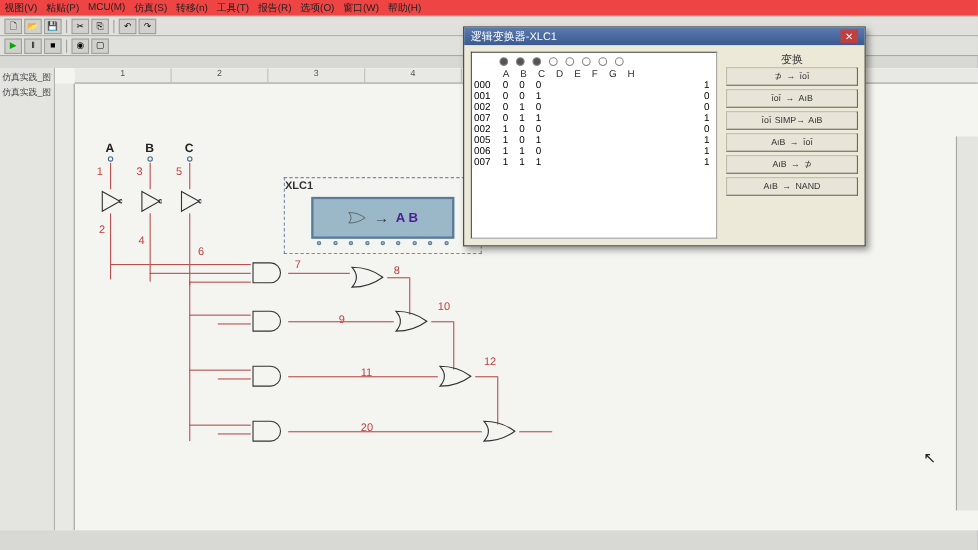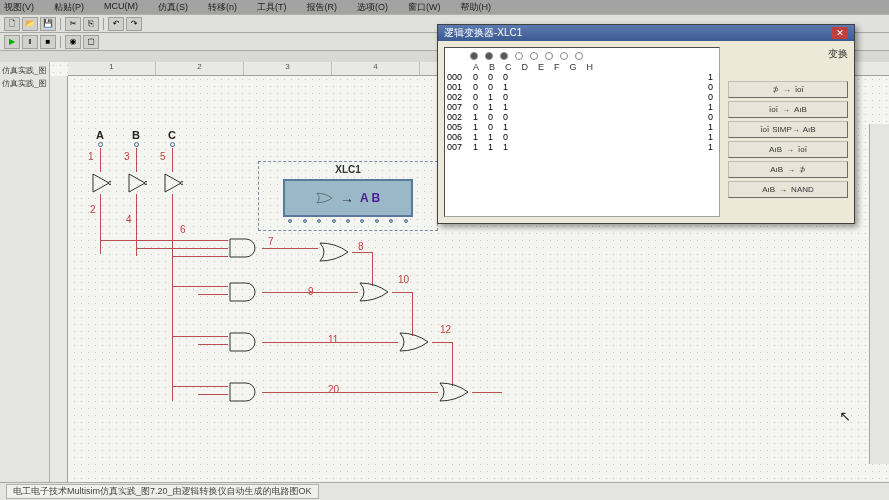--- a/index.html
+++ b/index.html
@@ -1,19 +1,19 @@
 <!DOCTYPE html>
 <html><head>
 <meta charset="utf-8">
 <style>
 * { box-sizing: border-box; margin: 0; padding: 0; font-family: "Microsoft YaHei", SimSun, sans-serif; }
 body { width: 889px; height: 500px; background: #2a2d35; overflow: hidden; position: relative; }
 .app-window { position: absolute; top: 0; left: 0; right: 0; bottom: 0; background: #d8d8d4; }
 .title-bar { height: 14px; background: linear-gradient(#6a8cb0,#4a6a90); color: #fff; font-size: 9px; padding: 1px 6px; overflow: hidden; white-space: nowrap; }
-.menu-bar { height: 15px; background: #a3a3a3; border-bottom: 1px solid #b0b0ac; font-size: 9px; padding: 1px 4px; display: flex; gap: 20px; color: #222; }
+.menu-bar { height: 15px; background: #ef4444; border-bottom: 1px solid #b0b0ac; font-size: 9px; padding: 1px 4px; display: flex; gap: 8px; color: #222; }
 .menu-item { cursor: pointer; }
 .toolbar { height: 18px; background: #e0e0dc; border-bottom: 1px solid #a8a8a4; display: flex; align-items: center; gap: 2px; padding: 0 4px; }
 .tb-btn { width: 16px; height: 14px; background: #d0d0cc; border: 1px solid #a0a09c; font-size: 8px; display: flex; align-items: center; justify-content: center; cursor: pointer; }
 .tb-sep { width: 1px; height: 12px; background: #a0a09c; margin: 0 2px; }
 .work-area { position: absolute; top: 62px; left: 0; right: 0; bottom: 18px; background: #f4f4f0; display: flex; }
 .left-panel { width: 50px; background: #e4e4e0; border-right: 1px solid #b0b0ac; font-size: 8px; padding: 2px; }
 .left-panel div { padding: 1px 0; color: #444; white-space: nowrap; overflow: hidden; }
 .canvas { flex: 1; position: relative; background: #f4f4f0; overflow: hidden; background-image: radial-gradient(circle, #c8c8c4 0.5px, transparent 0.5px); background-size: 7px 7px; }
 .ruler-h { position: absolute; top: 0; left: 18px; right: 0; height: 14px; background: #e8e8e4; border-bottom: 1px solid #a0a09c; display: flex; font-size: 8px; color: #555; }
 .ruler-h span { width: 88px; text-align: center; border-right: 1px solid #c0c0bc; }
@@ -21,43 +21,43 @@
 .schematic { position: absolute; top: 14px; left: 18px; right: 0; bottom: 0; }
 .input-label { position: absolute; font-size: 11px; font-weight: bold; color: #222; }
 .net-label { position: absolute; font-size: 10px; color: #c04040; }
 .pin-circle { position: absolute; width: 5px; height: 5px; border: 1px solid #4a6a90; border-radius: 50%; background: #f4f4f0; }
 .inverter { position: absolute; width: 20px; height: 22px; }
 .and-gate { position: absolute; width: 34px; height: 22px; }
 .or-gate { position: absolute; width: 34px; height: 22px; }
 .wire-v { position: absolute; width: 1px; background: #b85050; }
 .wire-h { position: absolute; height: 1px; background: #b85050; }
 .xlc-box { position: absolute; top: 85px; left: 190px; width: 180px; height: 70px; border: 1px dashed #7a8aa8; }
-.xlc-title { font-size: 10px; font-weight: bold; color: #333; text-align: center; margin-top: 2px; }
+.xlc-title { font-size: 10px; font-weight: bold; color: #333; margin-top: 2px; }
 .xlc-inner { margin: 4px 24px 0; height: 38px; background: #9ab8c8; border: 2px solid #5a7a9a; display: flex; align-items: center; justify-content: center; gap: 6px; }
 .xlc-inner svg { flex: 0 0 18px; }
 .xlc-arrow { font-size: 14px; color: #333; }
 .xlc-ab { font-size: 12px; font-weight: bold; color: #4c1d95; }
 .xlc-pins { display: flex; justify-content: space-around; margin: 2px 24px 0; }
 .xlc-pins span { width: 4px; height: 4px; border: 1px solid #5a7a9a; border-radius: 50%; background: #9ab8c8; }
 
-.logic-dialog { position: absolute; top: 24px; left: 437px; width: 418px; height: 200px; background: #ece9d8; border: 1px solid #404040; box-shadow: 3px 3px 6px rgba(0,0,0,0.4); }
+.logic-dialog { position: absolute; top: 24px; left: 421px; width: 366px; height: 200px; background: #ece9d8; border: 1px solid #404040; box-shadow: 3px 3px 6px rgba(0,0,0,0.4); }
 .dlg-title { height: 16px; background: linear-gradient(#5a7ab0,#3a5a90); color: #fff; font-size: 10px; padding: 1px 6px; display: flex; justify-content: space-between; align-items: center; }
 .dlg-close { width: 16px; height: 12px; background: #c04040; color: #fff; text-align: center; font-size: 9px; line-height: 12px; cursor: pointer; }
 .dlg-body { position: absolute; top: 16px; left: 0; right: 0; bottom: 0; padding: 6px; display: flex; gap: 8px; }
 .truth-table { flex: 1; background: #fff; border: 1px inset #a0a09c; font-size: 9px; font-family: monospace; padding: 2px; overflow: hidden; }
 .tt-toggles { height: 12px; display: flex; gap: 7px; padding-left: 23px; align-items: center; }
 .tt-toggles span { width: 8px; height: 8px; border-radius: 50%; border: 1px solid #888; }
 .tt-toggles .on { background: #555; }
 .tt-headers { display: flex; gap: 10px; padding-left: 26px; color: #333; }
 .tt-rows { display: flex; }
 .tt-idx { width: 22px; }
 .tt-cols { display: flex; gap: 10px; padding-left: 4px; }
 .tt-out { margin-left: auto; padding-right: 4px; }
 .conversions { width: 120px; }
-.conv-title { font-size: 10px; text-align: right; color: #333; margin-bottom: 20px; }
+.conv-title { font-size: 10px; text-align: center; color: #333; margin-bottom: 0; }
 .conv-btn { height: 17px; background: #e8e4d8; border: 1px outset #c0bcb0; margin-bottom: 3px; font-size: 8px; display: flex; align-items: center; justify-content: center; gap: 3px; cursor: pointer; color: #333; padding: 0 4px; }
 .conv-btn span:nth-child(2) { flex: 0 0 10px; text-align: center; }
 .expr-box { position: absolute; left: 6px; right: 6px; bottom: 6px; height: 18px; background: #fff; border: 1px inset #a0a09c; font-size: 10px; padding: 2px 4px; font-family: monospace; }
 
 .status-bar { position: absolute; bottom: 0; left: 0; right: 0; height: 18px; background: #e4e4e0; border-top: 1px solid #a8a8a4; font-size: 9px; padding: 2px 6px; color: #444; display: flex; align-items: center; }
 .status-tab { background: #f0f0ec; border: 1px solid #b0b0ac; padding: 0 6px; margin-right: 4px; }
 .cursor-arrow { position: absolute; right: 38px; top: 332px; font-size: 14px; color: #222; }
 .right-tools { position: absolute; right: 0; top: 62px; width: 20px; bottom: 18px; background: #e4e4e0; border-left: 1px solid #a8a8a4; }
 </style>
 </head>
@@ -390,16 +390,13 @@
             <div class="conv-btn">
               <span>AıB</span>
               <span>→</span>
               <span>NAND</span>
             </div>
           </div>
       </div>
     </div>
   </div>
 
-  <div class="status-bar">
-    <span class="status-tab">电工电子技术Multisim仿真实践_图7.20_由逻辑转换仪自动生成的电路图OK</span>
-  </div>
 </div>
 
 </body></html>

